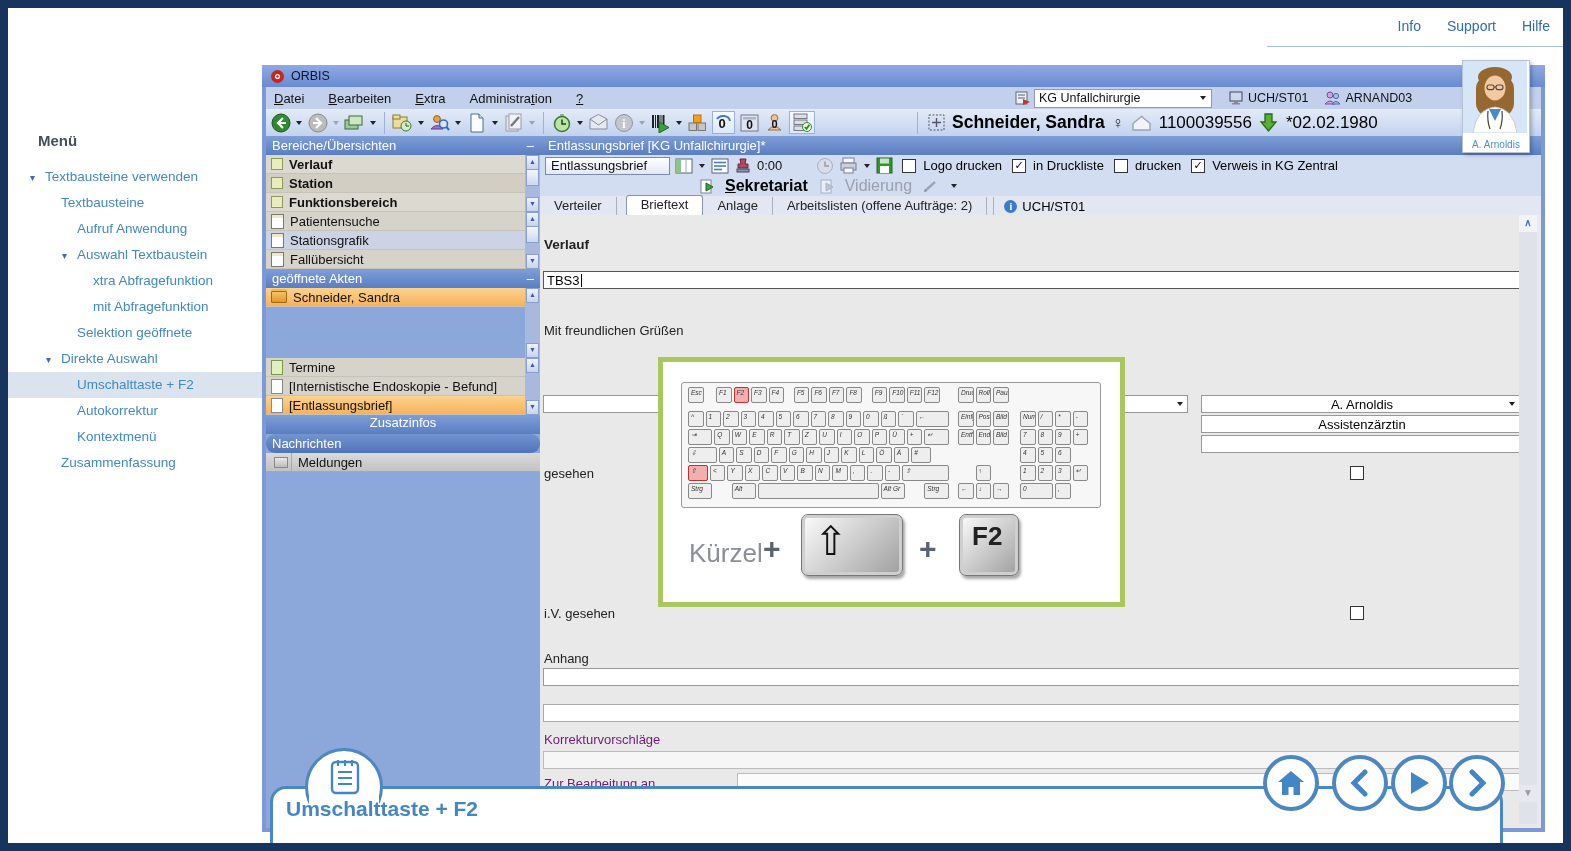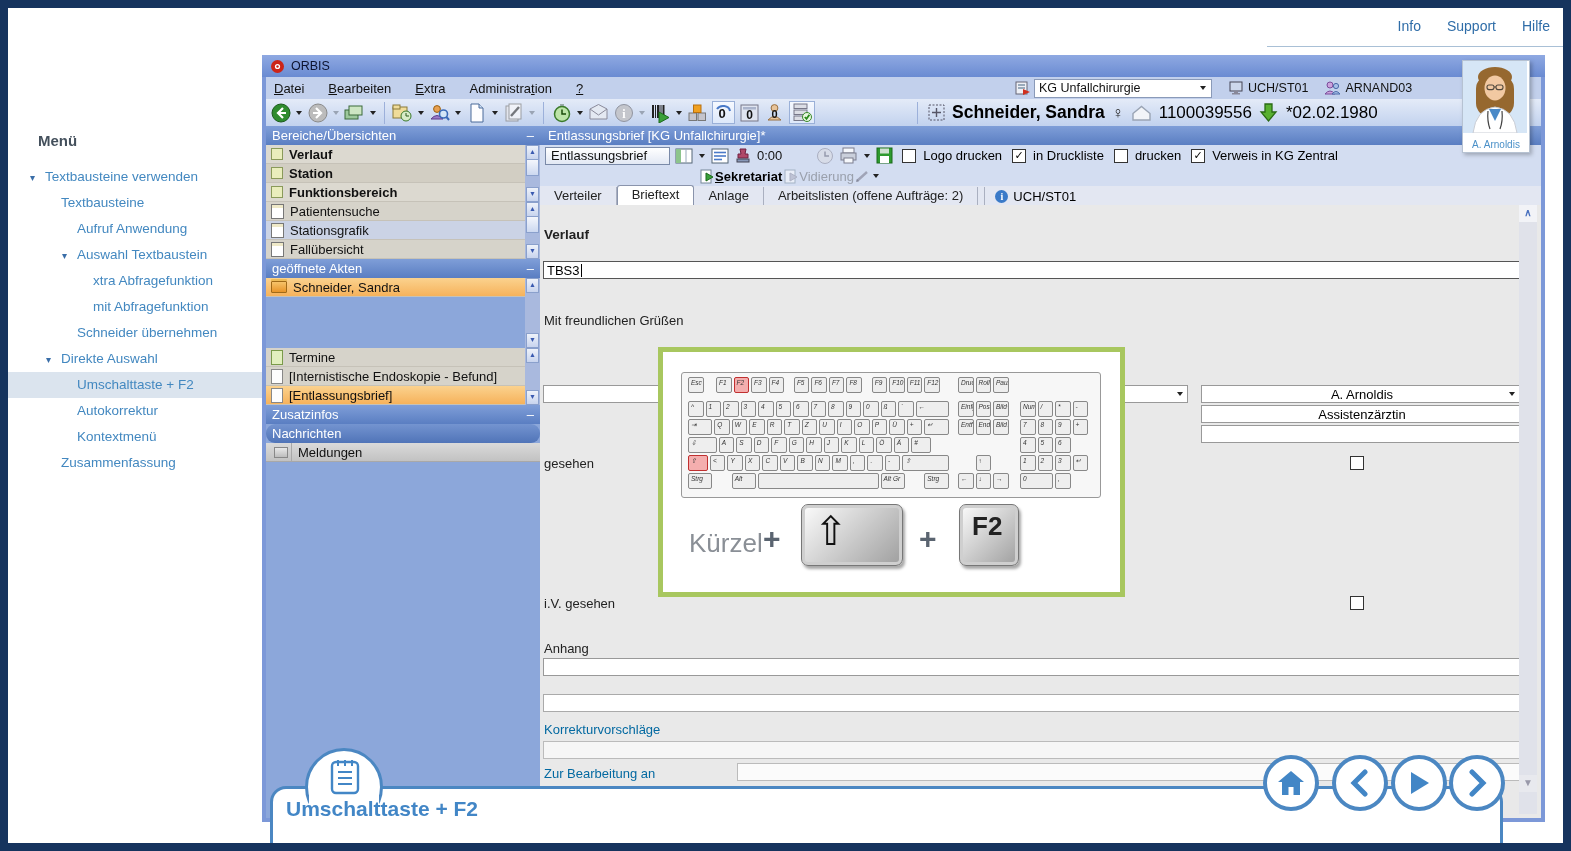--- a/index.html
+++ b/index.html
@@ -15,21 +15,21 @@
   #side-menu{position:absolute;left:0;top:156px;width:254px;}
   .side-item{height:26px;line-height:26px;font-size:13.5px;color:#4388c0;white-space:nowrap;cursor:default;}
   .side-item.sel{background:#dbe4ee;}
   .side-arrow{display:inline-block;width:15px;font-size:10px;color:#3a6ea8;}
 
   
   #toplinks{position:absolute;left:1270px;top:18px;width:280px;display:flex;justify-content:flex-end;gap:26px;font-size:14px;color:#2f6da8;}
   #toplink-line{position:absolute;left:1267px;top:46px;width:296px;height:1px;background:#a9c0d6;}
 
   
-  #orbis{position:absolute;left:262px;top:55px;width:1283px;height:767px;background:#7c98d8;z-index:1;}
+  #orbis{position:absolute;left:262px;top:65px;width:1283px;height:767px;background:#7c98d8;z-index:1;}
   #o-title{position:absolute;left:0;top:0;right:0;height:22px;background:linear-gradient(#8fa9e2,#6a8bd2);display:flex;align-items:center;gap:6px;padding-left:8px;color:#0d1430;font-size:12.5px;}
   #o-menubar{position:absolute;left:4px;top:22px;right:4px;height:22px;background:#c2d0ec;display:flex;align-items:center;font-size:13px;color:#111;}
   #menu-items{display:flex;gap:24px;padding-left:8px;}
   #menu-items span{cursor:default;}
   #ctx{position:absolute;left:748px;top:0;height:22px;display:flex;align-items:center;gap:16px;font-size:12.5px;color:#111;}
   .ctx-g{display:flex;align-items:center;gap:4px;}
   #dept-combo{width:168px;height:17px;background:#fff;border:1px solid #8a9ab8;display:flex;align-items:center;justify-content:space-between;padding:0 4px;font-size:12.5px;}
   #o-toolbar{position:absolute;left:4px;top:44px;right:4px;height:27px;background:linear-gradient(#e4ebf8,#c2d2ee);display:flex;align-items:center;gap:4px;padding-left:4px;font-size:12px;}
   .tsep{width:1px;height:22px;background:#9cb0da;margin:0 3px;}
   .tbi{width:21px;height:21px;display:flex;align-items:center;justify-content:center;}
@@ -64,34 +64,34 @@
   .xsb{position:absolute;right:0;width:15px;background:#a9b9de;}
   .xsb .b{position:absolute;left:1px;right:1px;height:13px;background:linear-gradient(#eef2fa,#c8d4ee);border:1px solid #8aa0cc;color:#3a5ab0;font-size:7px;line-height:11px;text-align:center;}
   .xsb .t{position:absolute;left:1px;right:1px;top:14px;height:15px;background:linear-gradient(#f4f6fc,#ccd8f0);border:1px solid #8aa0cc;}
   #xmsg .xrow{background:linear-gradient(#dadada,#c2c2c2);border-bottom:1px solid #a8a8a8;}
   .msgcell{width:20px;height:18px;border-right:1px solid #a8a8a8;display:flex;align-items:center;justify-content:center;}
 
   
   #content{position:absolute;left:278px;top:71px;width:1001px;bottom:4px;background:#e9e9e9;}
   #c-title{position:absolute;left:0;top:0;right:0;height:19px;background:linear-gradient(#7f9ed8,#5a7ec2);color:#fff;font-size:13px;display:flex;align-items:center;padding-left:8px;}
   #c-tb1{position:absolute;left:0;top:19px;right:0;height:21px;background:#d3ddf1;display:flex;align-items:center;gap:5px;padding-left:5px;font-size:13px;color:#111;}
-  #c-tb2{position:absolute;left:0;top:40px;right:0;height:20px;background:#d3ddf1;display:flex;align-items:center;padding-left:158px;font-size:13px;}
+  #c-tb2{position:absolute;left:0;top:40px;right:0;height:20px;background:#d3ddf1;display:flex;align-items:center;gap:10px;padding-left:158px;font-size:16px;}
   #doc-type{width:118px;height:16px;background:linear-gradient(#ffffff,#e2e8f4);border:1px solid #7a8aa8;display:flex;align-items:center;padding-left:5px;font-size:13px;}
   #print-opts{display:flex;align-items:center;gap:7px;margin-left:4px;}
   .cbx{width:12px;height:12px;background:#fff;border:1px solid #333;font-size:11px;line-height:11px;text-align:center;color:#000;}
   .optlab{font-size:13px;color:#000;margin-right:3px;}
   #sek{font-weight:bold;color:#000;}
   #vid{color:#9aa0ac;}
   #c-tabs{position:absolute;left:0;top:60px;right:0;height:19px;background:#e3e7f2;display:flex;align-items:flex-end;font-size:13px;border-bottom:1px solid #bfc4d2;}
   .tab{height:18px;line-height:18px;padding:0 14px;color:#222;border-right:1px solid #aab0c0;cursor:default;}
-  .tab.active{background:#fff;border:1px solid #8a94ac;border-bottom:none;border-radius:3px 3px 0 0;height:19px;}
+  .tab.active{background:#fff;border:1px solid #8a94ac;border-bottom:none;border-radius:3px 3px 0 0;height:19px;margin-left:9px;}
   .tab-extra{display:flex;align-items:center;gap:5px;padding:0 10px;height:18px;border-left:1px solid #aab0c0;margin-left:6px;}
   #form{position:absolute;left:0;top:79px;right:0;bottom:0;background:#e9e9e9;}
   .flabel{position:absolute;font-size:13px;color:#222;}
-  .flabel.dim{color:#0369a1;}
+  .flabel.dim{color:#701a75;}
   .finput{position:absolute;height:16px;background:#fff;border:1px solid #8a8a8a;font-size:13px;display:flex;align-items:center;padding-left:3px;}
   .combo-arrow{position:absolute;right:3px;top:6px;}
   #sb-main{position:absolute;right:4px;top:0;width:18px;bottom:4px;background:#e0e2ea;}
   #sb-main .b{position:absolute;left:0;right:0;height:17px;background:#f2f3f7;color:#4a72c0;font-size:10px;font-weight:bold;text-align:center;line-height:16px;}
 
   
   #overlay{position:absolute;left:118px;top:142px;width:467px;height:250px;background:#fff;border:5px solid #a8c75f;box-sizing:border-box;z-index:2;}
   #kb{position:absolute;left:18px;top:20px;width:418px;height:124px;background:#f7f7f7;border:1px solid #999;border-radius:3px;}
   .kb-key{position:absolute;height:16px;background:#eeeeee;border:1px solid #888;border-radius:2px;box-sizing:border-box;font-size:6.5px;font-style:italic;color:#333;padding:1px 0 0 2px;overflow:hidden;}
   .kb-key.kb-hl{background:#f4aeae;border-color:#c03030;}
@@ -117,21 +117,21 @@
 
 <div id="sidebar">
   <div id="menu-title">Menü</div>
   <div id="side-menu">
       <div class="side-item" style="padding-left: 22px;"><span class="side-arrow">▾</span><span>Textbausteine verwenden</span></div>
       <div class="side-item" style="padding-left: 38px;"><span class="side-arrow"></span><span>Textbausteine</span></div>
       <div class="side-item" style="padding-left: 54px;"><span class="side-arrow"></span><span>Aufruf Anwendung</span></div>
       <div class="side-item" style="padding-left: 54px;"><span class="side-arrow">▾</span><span>Auswahl Textbaustein</span></div>
       <div class="side-item" style="padding-left: 70px;"><span class="side-arrow"></span><span>xtra Abfragefunktion</span></div>
       <div class="side-item" style="padding-left: 70px;"><span class="side-arrow"></span><span>mit Abfragefunktion</span></div>
-      <div class="side-item" style="padding-left: 54px;"><span class="side-arrow"></span><span>Schneider übernehmen</span></div>
+      <div class="side-item" style="padding-left: 54px;"><span class="side-arrow"></span><span>Selektion geöffnete</span></div>
       <div class="side-item" style="padding-left: 38px;"><span class="side-arrow">▾</span><span>Direkte Auswahl</span></div>
       <div class="side-item sel" style="padding-left: 54px;"><span class="side-arrow"></span><span>Umschalttaste + F2</span></div>
       <div class="side-item" style="padding-left: 54px;"><span class="side-arrow"></span><span>Autokorrektur</span></div>
       <div class="side-item" style="padding-left: 54px;"><span class="side-arrow"></span><span>Kontextmenü</span></div>
       <div class="side-item" style="padding-left: 38px;"><span class="side-arrow"></span><span>Zusammenfassung</span></div>
     </div>
 </div>
 
 <div id="toplinks">
   <span>Info</span>
@@ -404,21 +404,21 @@
         </div>
         <div class="xrow xsel">
           <span class="xic xic-doc"></span>
           <span>[Entlassungsbrief]</span>
         </div>
       </div>
     <div class="xsb" style="top:222px;height:57px;">
         <div class="b" style="top:0;">▲</div>
         <div class="b" style="bottom:0;">▼</div>
       </div>
-    <div class="xhdr" style="top:279px;">
+    <div class="xhdr" style="top:279px;flex-direction:column;">
       <span>Zusatzinfos</span>
       <span>–</span>
     </div>
     <div class="xhdr" style="top:298px;background:linear-gradient(#7494d0,#5074b8);border-radius:9px;">
       <span>Nachrichten</span>
     </div>
     <div id="xmsg" class="xgroup" style="top:317px;width:274px;">
         <div class="xrow">
           <div class="msgcell">
             <span class="xic xic-print"></span>

